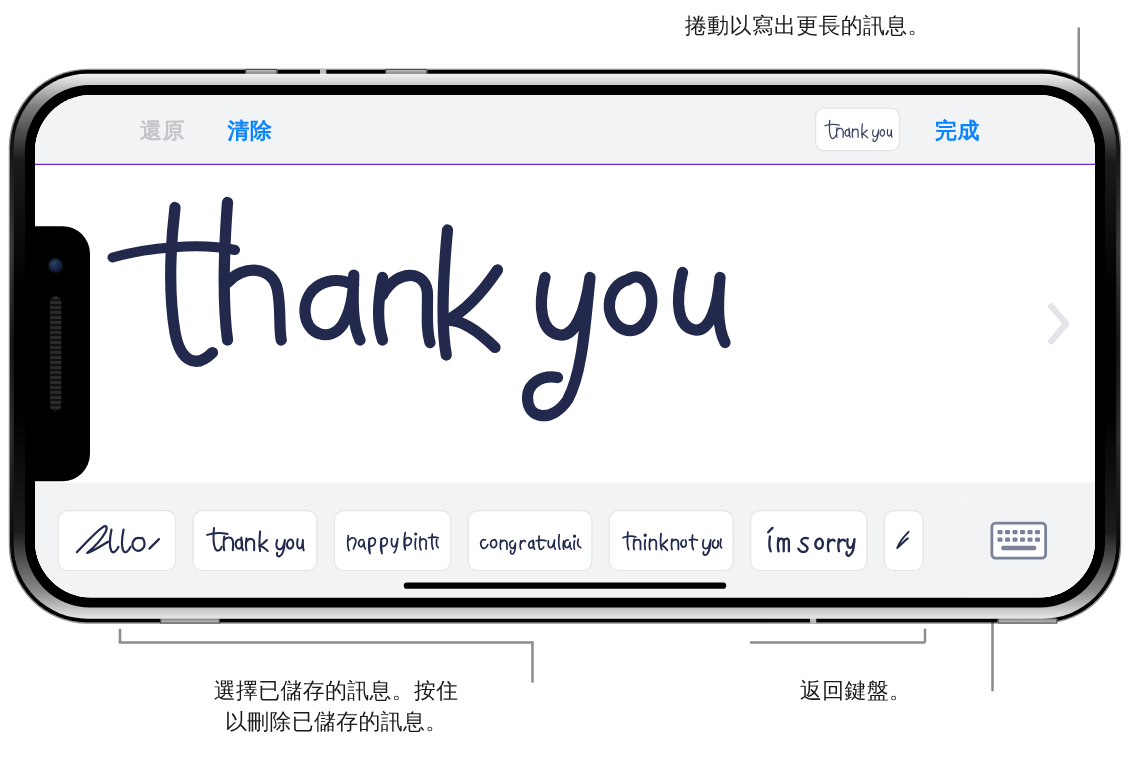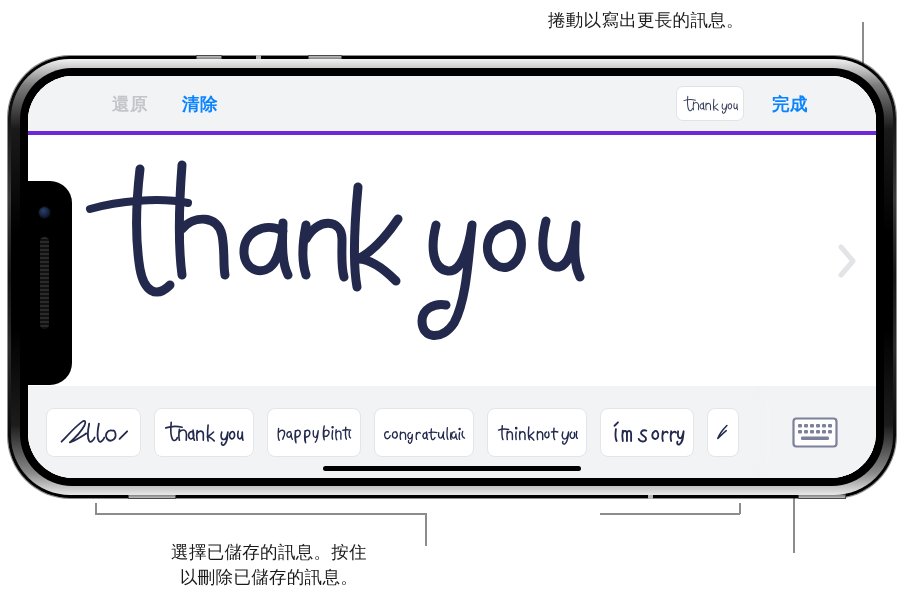--- a/index.html
+++ b/index.html
@@ -65,24 +65,24 @@
     background:radial-gradient(circle at 40% 35%,#2b3f6b 0%,#13203c 55%,#05080f 100%);
     box-shadow:0 0 0 1px #0b0b0b;}
   .notch-speaker{position:absolute;left:12px;top:56px;width:9px;height:92px;border-radius:5px;
     background:repeating-linear-gradient(180deg,#2a2a2a 0 2px,#111 2px 4px);}
 
   
   .app{position:absolute;inset:0;background:#ffffff;display:flex;flex-direction:column;}
   .toolbar{
     height:55px;background:#f2f3f5;flex:0 0 auto;
     display:flex;position:relative;
-    border-bottom:4px solid #6d28d9;
+    border-bottom:1px solid #6d28d9;
   }
   .tb-left{display:flex;align-items:center;gap:34px;margin-left:84px;}
-  .tb-right{display:flex;align-items:center;gap:28px;margin-left:auto;margin-right:68px;}
+  .tb-right{display:flex;align-items:center;gap:28px;margin-left:auto;margin-right:92px;}
   .tb-btn{font-size:17.5px;font-weight:700;letter-spacing:.5px;}
   .tb-disabled{color:#c3c5c9;}
   .tb-blue{color:#0a84ff;}
   .chip{
     width:66px;height:33px;background:#fff;border:1px solid #e2e3e6;border-radius:7px;
     display:flex;align-items:center;justify-content:center;overflow:hidden;
   }
   .chip svg{width:58px;height:26px;}
 
   
@@ -115,20 +115,21 @@
   }
 </style>
 </head>
 <body>
 
 <div class="stage">
 
   <div class="callout" id="callout-top">捲動以寫出更長的訊息。</div>
   <div class="callout" id="callout-bottom-left">選擇已儲存的訊息。按住
 以刪除已儲存的訊息。</div>
+  <div class="callout" id="callout-bottom-right">返回鍵盤。</div>
 
   <div class="leader leader-v" style="left:862px;top:22px;height:262px;"></div>
   <div class="leader leader-h" style="left:834px;top:283px;width:30px;"></div>
 
   <div class="leader leader-h" style="left:95px;top:513px;width:331px;"></div>
   <div class="leader leader-v" style="left:95px;top:503px;height:11px;"></div>
   <div class="leader leader-v" style="left:425px;top:513px;height:33px;"></div>
 
   <div class="leader leader-h" style="left:600px;top:513px;width:140px;"></div>
   <div class="leader leader-v" style="left:739px;top:503px;height:11px;"></div>

